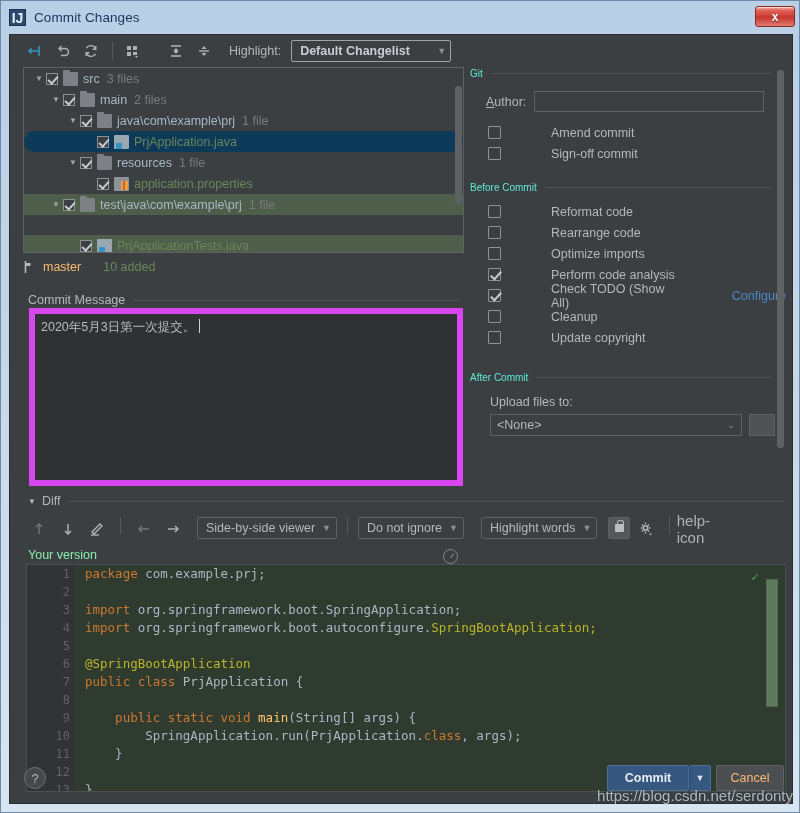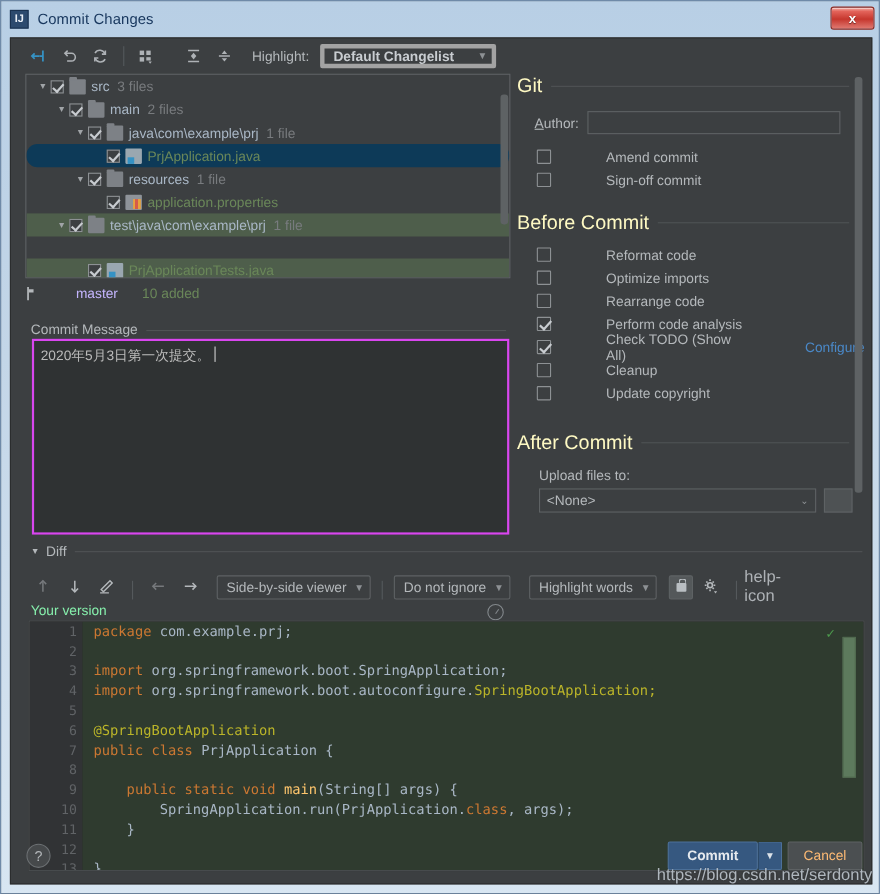--- a/index.html
+++ b/index.html
@@ -18,21 +18,21 @@
 
   
   .titlebar {
     position: absolute; left: 0; top: 0; width: 800px; height: 33px;
     display: flex; align-items: center;
   }
   .title-icon {
     width: 17px; height: 17px; margin-left: 8px; margin-right: 8px;
     background: #2c4a6e; border: 1px solid #1a3250;
     display: flex; align-items: center; justify-content: center;
-    color: #e8eef5; font-size: 10px; font-weight: bold;
+    color: #e8eef5; font-size: 14px; font-weight: bold;
     font-family: "Liberation Sans", sans-serif;
     line-height: 1;
   }
   .title-text {
     font-size: 13.5px; color: #17365d; letter-spacing: .1px;
   }
   .win-close {
     position: absolute; right: 6px; top: 5px;
     width: 40px; height: 21px;
     background: linear-gradient(to bottom,#f3b4ab 0%,#e2635a 18%,#c6372e 55%,#e07a72 100%);
@@ -57,21 +57,21 @@
     display: flex; align-items: center; padding-left: 12px; gap: 2px;
   }
   .tb-btn {
     width: 26px; height: 24px;
     display: flex; align-items: center; justify-content: center;
     color: #aeb2b6;
   }
   .tb-sep { width: 1px; height: 18px; background: #55595c; margin: 0 6px; }
   .cl-label { color: #b4b8bb; font-size: 12.5px; margin-left: 10px; margin-right: 8px; }
   .combo {
-    height: 22px; background: #3c3f41; border: 4px solid #a3a3a3;
+    height: 22px; background: #3c3f41; border: 1px solid #a3a3a3;
     display: flex; align-items: center; padding: 0 4px 0 8px;
     color: #c9cdd1; font-size: 12.5px; font-weight: bold;
     border-radius: 2px;
   }
   .combo .arrow { margin-left: auto; color: #8d9194; font-size: 9px; padding-left: 8px;}
   #changelist-combo { width: 160px; }
 
   
   .tree-wrap {
     position: absolute; left: 13px; top: 32px; width: 441px; height: 186px;
@@ -120,57 +120,57 @@
     position: absolute; right: 1px; top: 18px; width: 7px; height: 118px;
     background: #5e6264; border-radius: 3px;
   }
 
   
   .branchbar {
     position: absolute; left: 13px; top: 222px; width: 441px; height: 20px;
     display: flex; align-items: center; font-size: 12.5px;
   }
   .branch-ico { color: #b4b8bb; margin-right: 8px; font-size: 13px; }
-  .branch-name { color: #c4b5fd; margin-left: 26px; }
+  .branch-name { color: #fdba74; }
   .branch-added { color: #6a8759; margin-left: 22px; }
 
   
   .sect-head {
     position: absolute; display: flex; align-items: center;
     font-size: 12.5px; color: #b4b8bb;
   }
   .sect-head .line { height: 1px; background: #4f5355; margin-left: 8px; }
   #commit-msg-head { left: 18px; top: 258px; width: 432px; }
   #commit-msg-head .line { flex: 1; }
   .clock-ico {
     position: absolute; right: 2px; top: 256px; width: 15px; height: 15px;
     border: 1px solid #83888c; border-radius: 50%;
   }
   .clock-ico::after {
     content:""; position:absolute; left:6px; top:3px; width:1px; height:5px;
     background:#83888c; transform-origin: bottom; transform: rotate(35deg);
   }
   .msg-box {
     position: absolute; left: 19px; top: 273px; width: 434px; height: 178px;
-    background: #2f3233; border: 2px solid #d946ef;
+    background: #2f3233; border: 6px solid #d946ef;
     padding: 5px 6px;
     color: #bbbbbb; font-size: 12.5px; line-height: 17px;
   }
   .caret {
     display: inline-block; width: 1px; height: 14px; background: #d0d0d0;
     vertical-align: -2px; margin-left: 4px;
   }
 
   
   .opt-panel {
     position: absolute; left: 458px; top: 33px; width: 318px; height: 420px;
     overflow: hidden;
   }
   .grp-head {
-    display: flex; align-items: center; font-size: 18px; color: #fef9c3;
+    display: flex; align-items: center; font-size: 10px; color: #5eead4;
     margin: 0 0 4px 2px;
   }
   .grp-head .line { flex: 1; height: 1px; background: #4f5355; margin-left: 8px; margin-right: 14px; }
   .row-field { display: flex; align-items: center; margin: 12px 0 10px 18px; }
   .row-field label { font-size: 12.5px; color: #b4b8bb; margin-right: 8px; }
   .row-field label u { text-decoration: underline; }
   .text-input {
     flex: 1; height: 21px; background: #3c3f41; border: 1px solid #5e6264;
     margin-right: 22px;
   }
@@ -200,21 +200,21 @@
     background: #5e6264; border-radius: 3px;
   }
 
   
   #diff-head { left: 18px; top: 459px; width: 756px; }
   #diff-head .line { flex: 1; }
   .diff-twisty { color: #b4b8bb; font-size: 8px; margin-right: 6px; }
 
   .diff-toolbar {
     position: absolute; left: 16px; top: 482px; width: 760px; height: 28px;
-    display: flex; align-items: flex-end; gap: 3px;
+    display: flex; align-items: flex-start; gap: 3px;
   }
   .dt-btn {
     width: 26px; height: 24px; display: flex; align-items: center; justify-content: center;
     color: #aeb2b6; font-size: 15px;
   }
   .dt-btn.dim { color: #6e7275; }
   .dt-sep { width: 1px; height: 17px; background: #55595c; margin: 0 7px; }
   .dcombo {
     height: 22px; background: #3c3f41; border: 1px solid #5e6264; border-radius: 2px;
     display: flex; align-items: center; padding: 0 5px 0 8px;
@@ -480,25 +480,25 @@
         <span class="line"></span>
       </div>
 
       <div id="before-checks" style="margin-top:8px">
           <div class="chk-row">
             <span class="chk"></span>
             <span>Reformat code</span>
           </div>
           <div class="chk-row">
             <span class="chk"></span>
+            <span>Rearrange code</span>
+          </div>
+          <div class="chk-row">
+            <span class="chk"></span>
             <span>Optimize imports</span>
-          </div>
-          <div class="chk-row">
-            <span class="chk"></span>
-            <span>Rearrange code</span>
           </div>
           <div class="chk-row">
             <span class="chk on"></span>
             <span>Perform code analysis</span>
           </div>
           <div class="chk-row">
             <span class="chk on"></span>
             <span>Check TODO (Show All)</span>
             <span class="link">Configure</span>
           </div>

